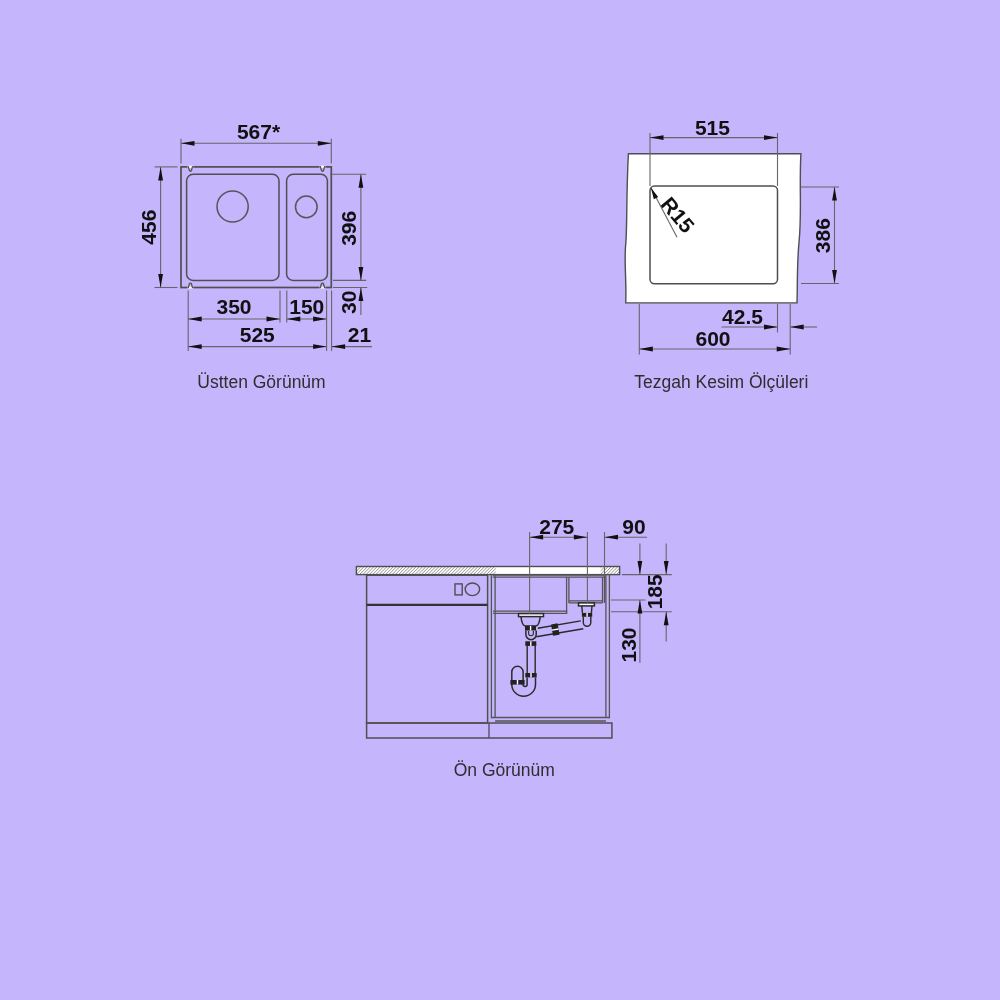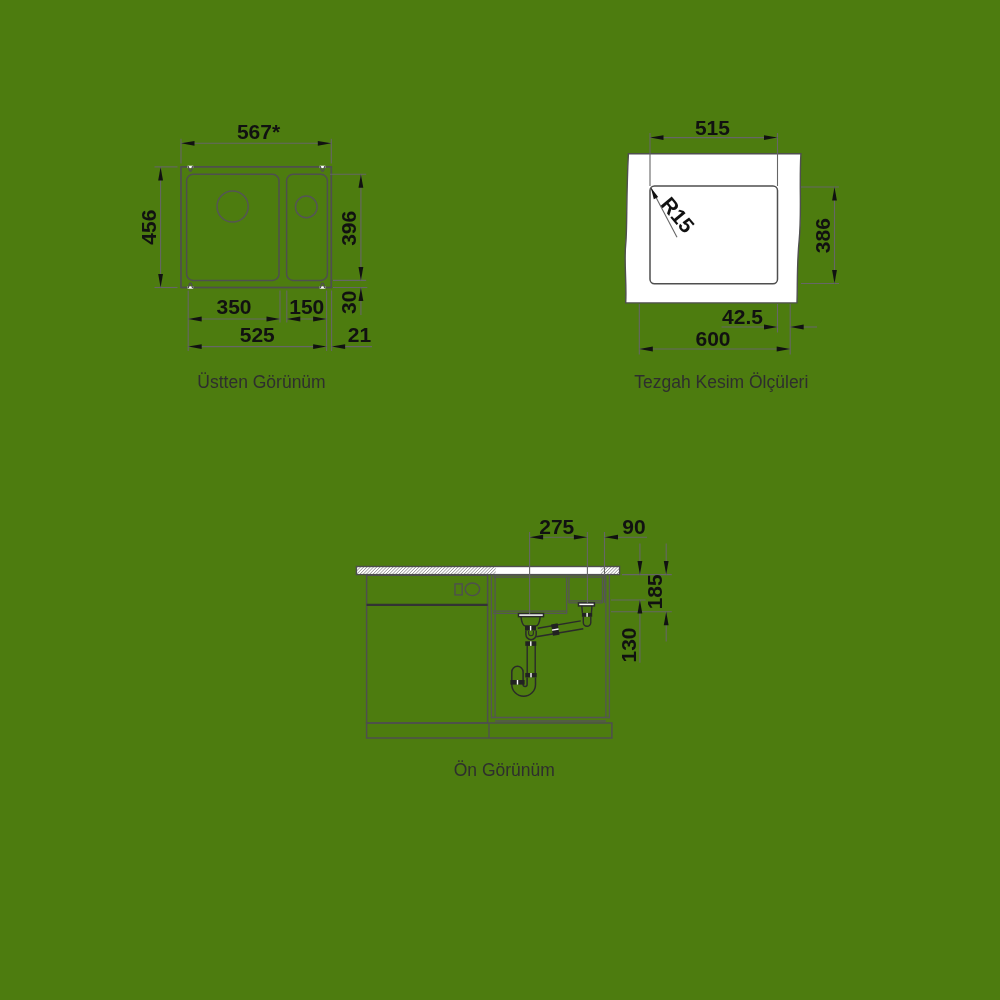--- a/index.html
+++ b/index.html
@@ -1,16 +1,16 @@
 <!DOCTYPE html>
 <html><head>
 <meta charset="utf-8">
 <style>
   html,body{margin:0;padding:0;background:#fff;}
-  #page{position:relative;width:1000px;height:1000px;background:#4d7c0f;overflow:hidden;}
+  #page{position:relative;width:1000px;height:1000px;background:#c4b5fd;overflow:hidden;}
   svg{position:absolute;left:0;top:0;}
   text{font-family:"Liberation Sans", sans-serif;}
   .dim{font-weight:bold;font-size:21px;fill:#111;}
   .cap{font-size:17.5px;fill:#2e2e2e;}
 </style>
 </head>
 <body>
 <div id="page">
 <svg width="1000" height="1000" viewBox="0 0 1000 1000">
 <defs>

